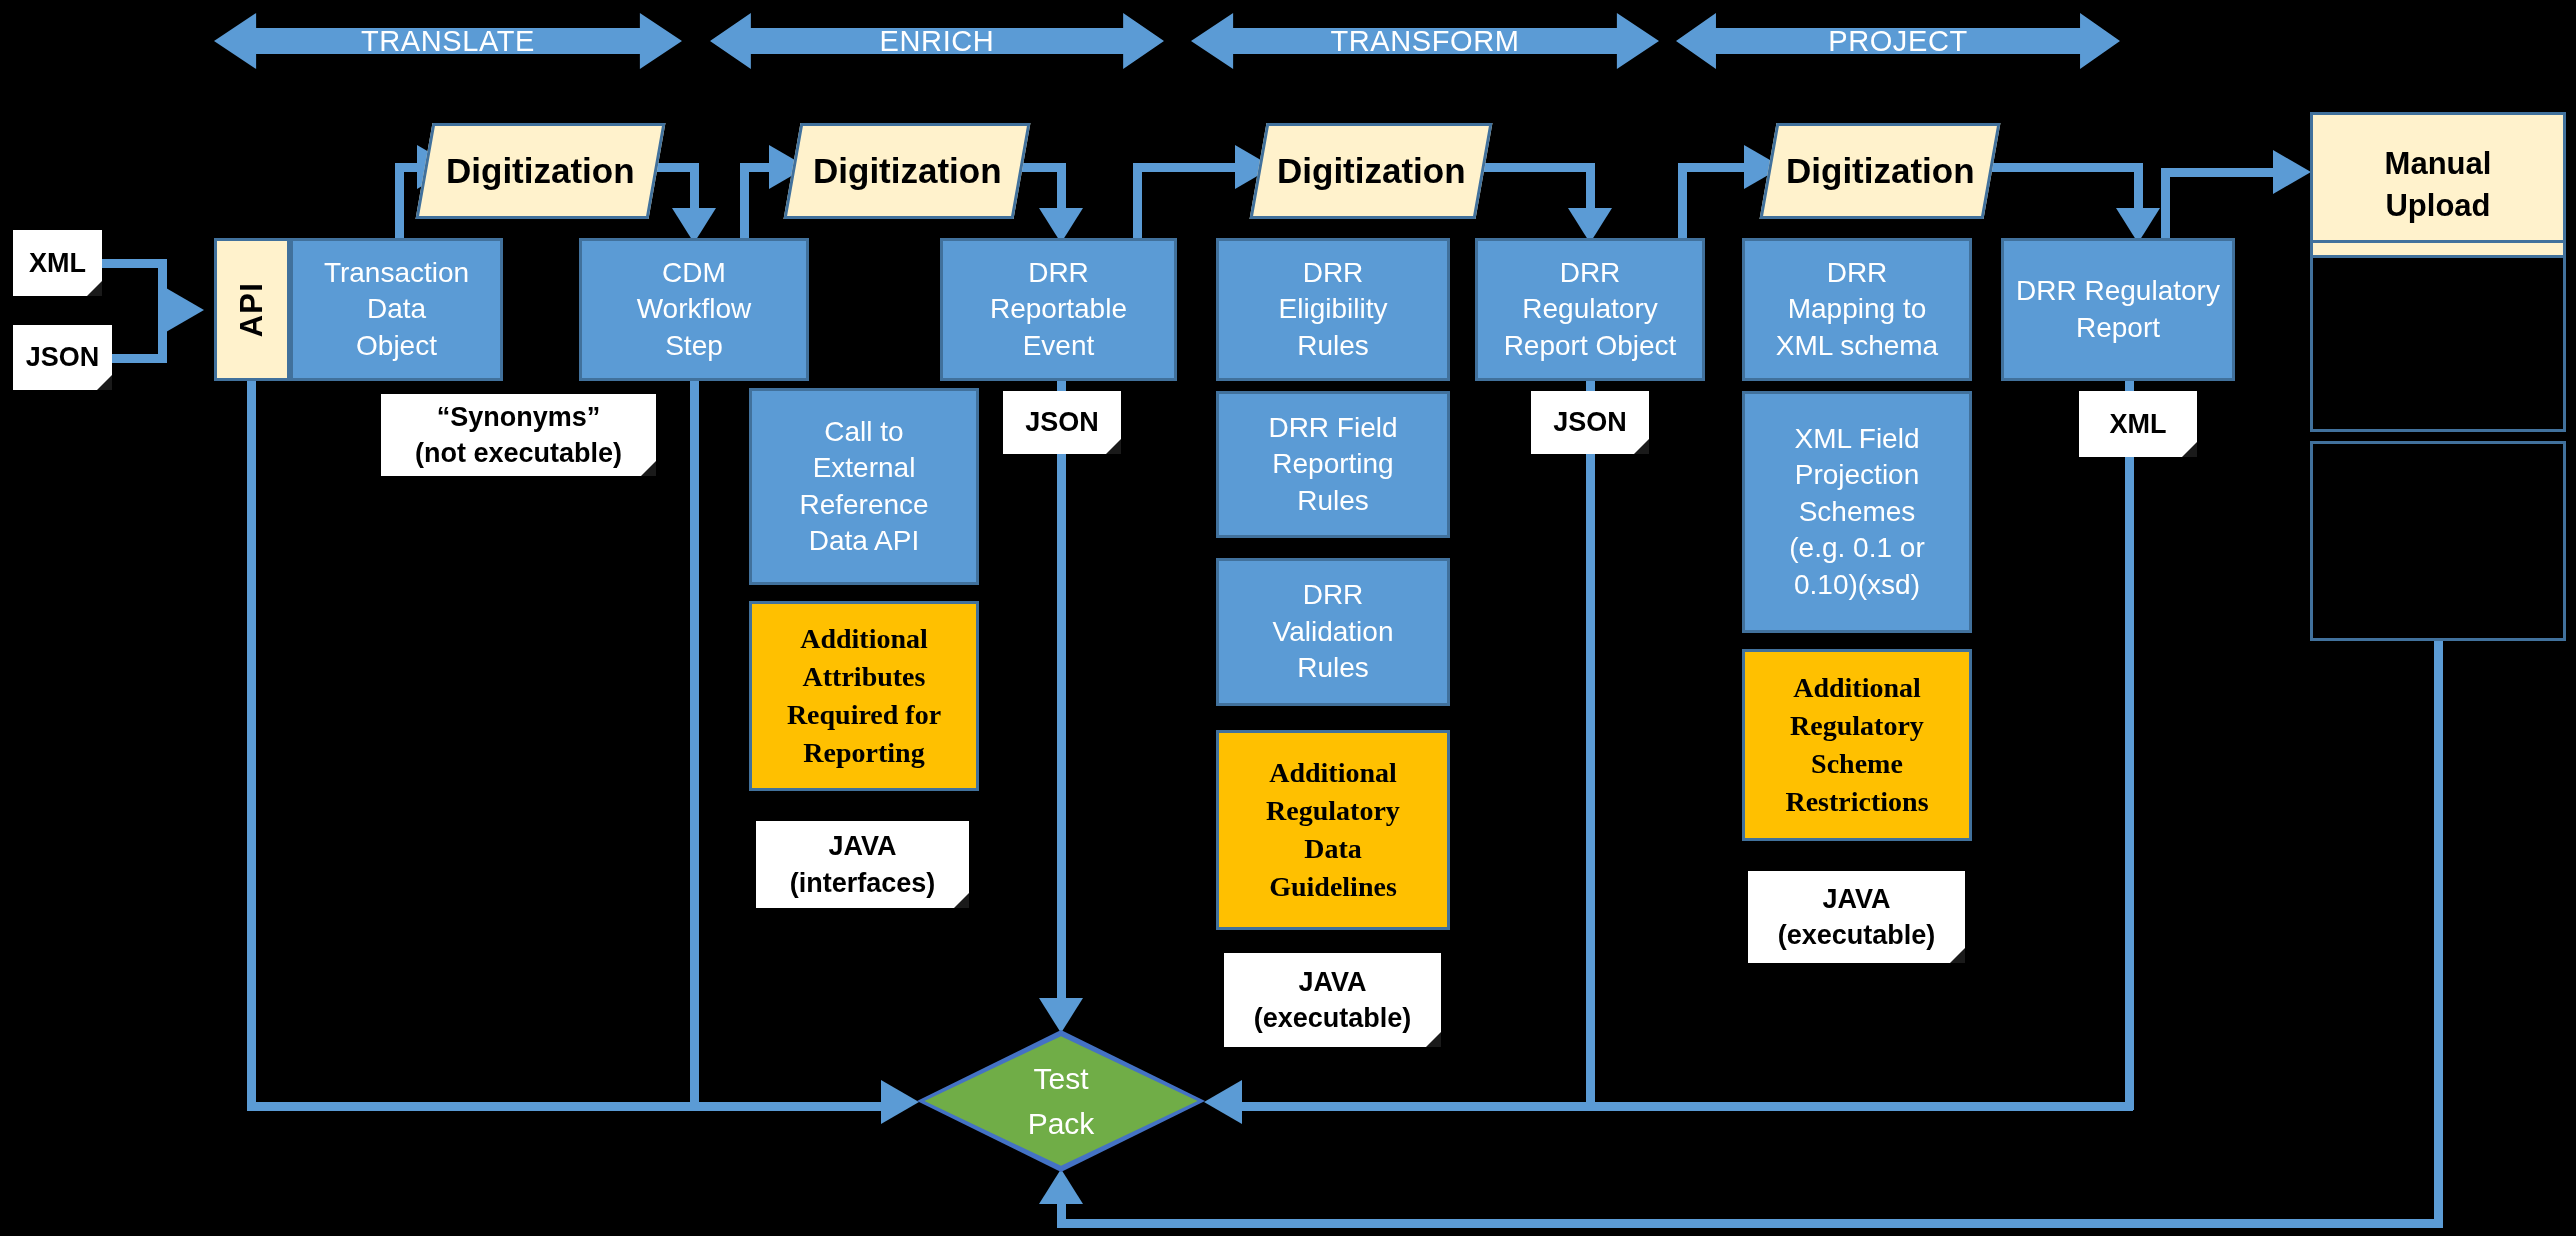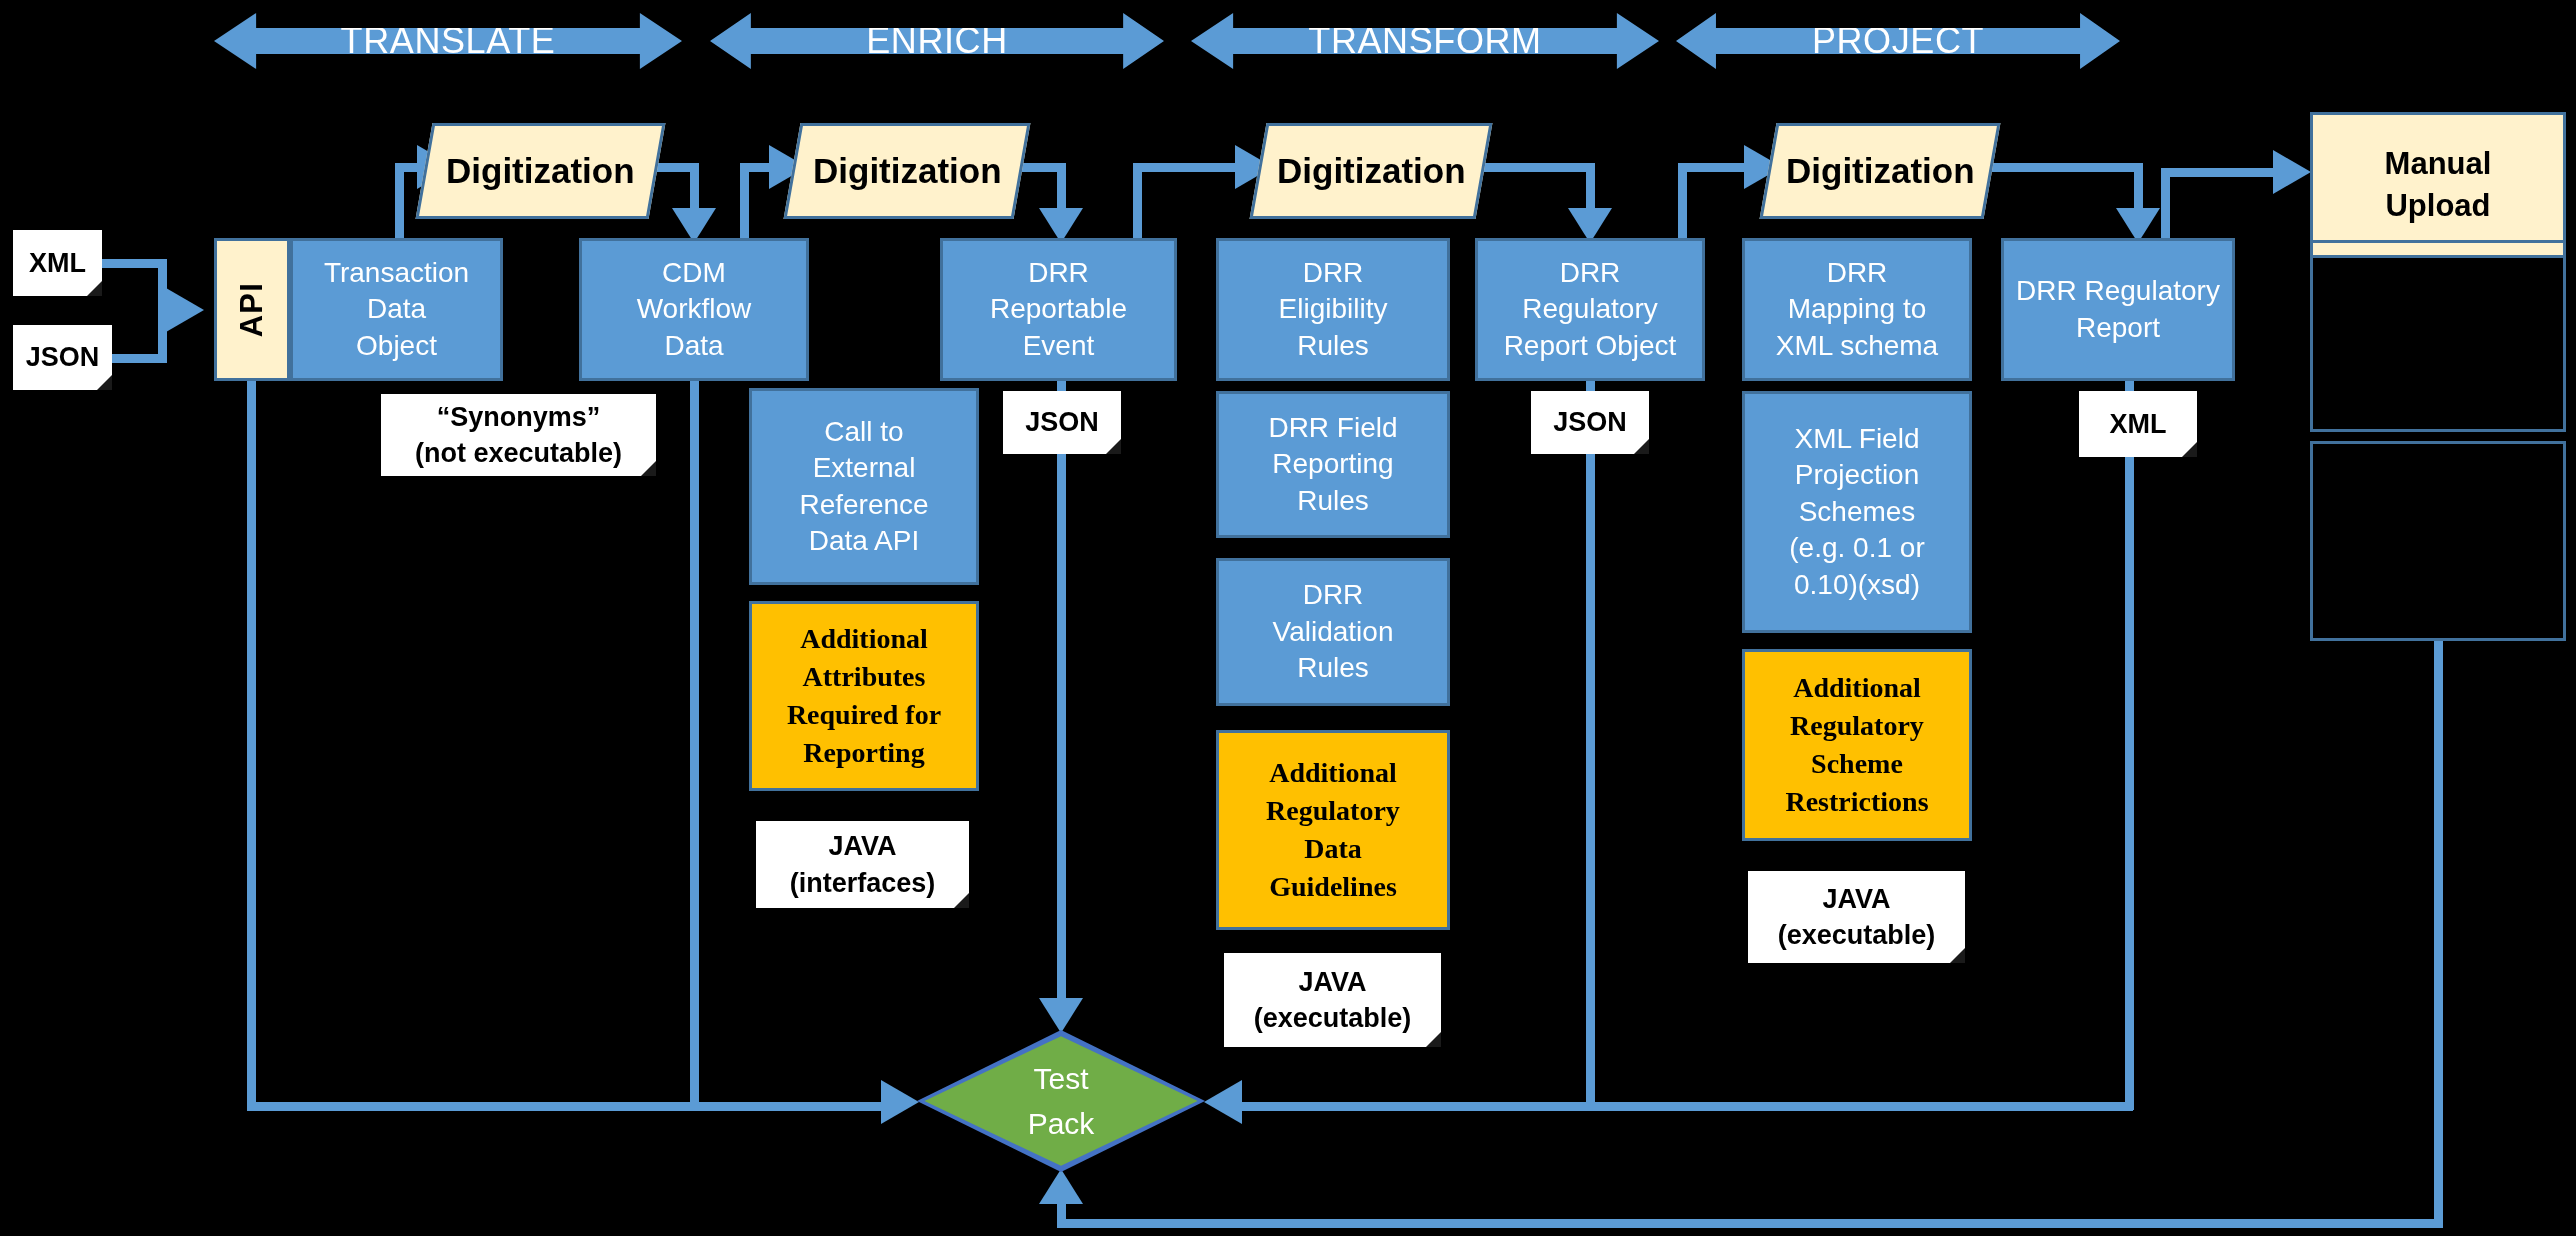--- a/index.html
+++ b/index.html
@@ -18,21 +18,21 @@
   #canvas{
     position:relative;width:2576px;height:1237px;background:var(--bg);
     font-family:"Liberation Sans", sans-serif;overflow:hidden;
   }
   .abs{position:absolute;box-sizing:border-box;}
   
   .stage-arrow{
     background:var(--blue-fill);
     clip-path:polygon(0% 50%,9% 0%,9% 27%,91% 27%,91% 0%,100% 50%,91% 100%,91% 73%,9% 73%,9% 100%);
     display:flex;align-items:center;justify-content:center;
-    color:var(--white);font-size:36px;letter-spacing:0.6px;z-index:2;
+    color:var(--white);font-size:29px;letter-spacing:0.6px;z-index:2;
   }
   
   .digi{
     background:var(--cream-fill);border:3.7px solid var(--blue-border);
     transform:skewX(-10deg);display:flex;align-items:center;justify-content:center;z-index:2;
   }
   .digi span{transform:skewX(10deg);font-weight:bold;color:var(--black);font-size:35px;}
   
   .bluebox{
     background:var(--blue-fill);border:3.1px solid var(--blue-border);
@@ -122,21 +122,21 @@
   </div>
 
   <div class="abs api-box" style="left:214px;top:238px;width:76px;height:143px;">
     <span>API</span>
   </div>
   <div class="abs bluebox" style="left:290px;top:238px;width:213px;height:143px;">Transaction
 Data
 Object</div>
   <div class="abs bluebox" style="left:579px;top:238px;width:230px;height:143px;">CDM
 Workflow
-Data</div>
+Step</div>
   <div class="abs bluebox" style="left:940px;top:238px;width:237px;height:143px;">DRR
 Reportable
 Event</div>
   <div class="abs bluebox" style="left:1216px;top:238px;width:234px;height:143px;">DRR
 Eligibility
 Rules</div>
   <div class="abs bluebox" style="left:1475px;top:238px;width:230px;height:143px;">DRR
 Regulatory
 Report Object</div>
   <div class="abs bluebox" style="left:1742px;top:238px;width:230px;height:143px;">DRR

